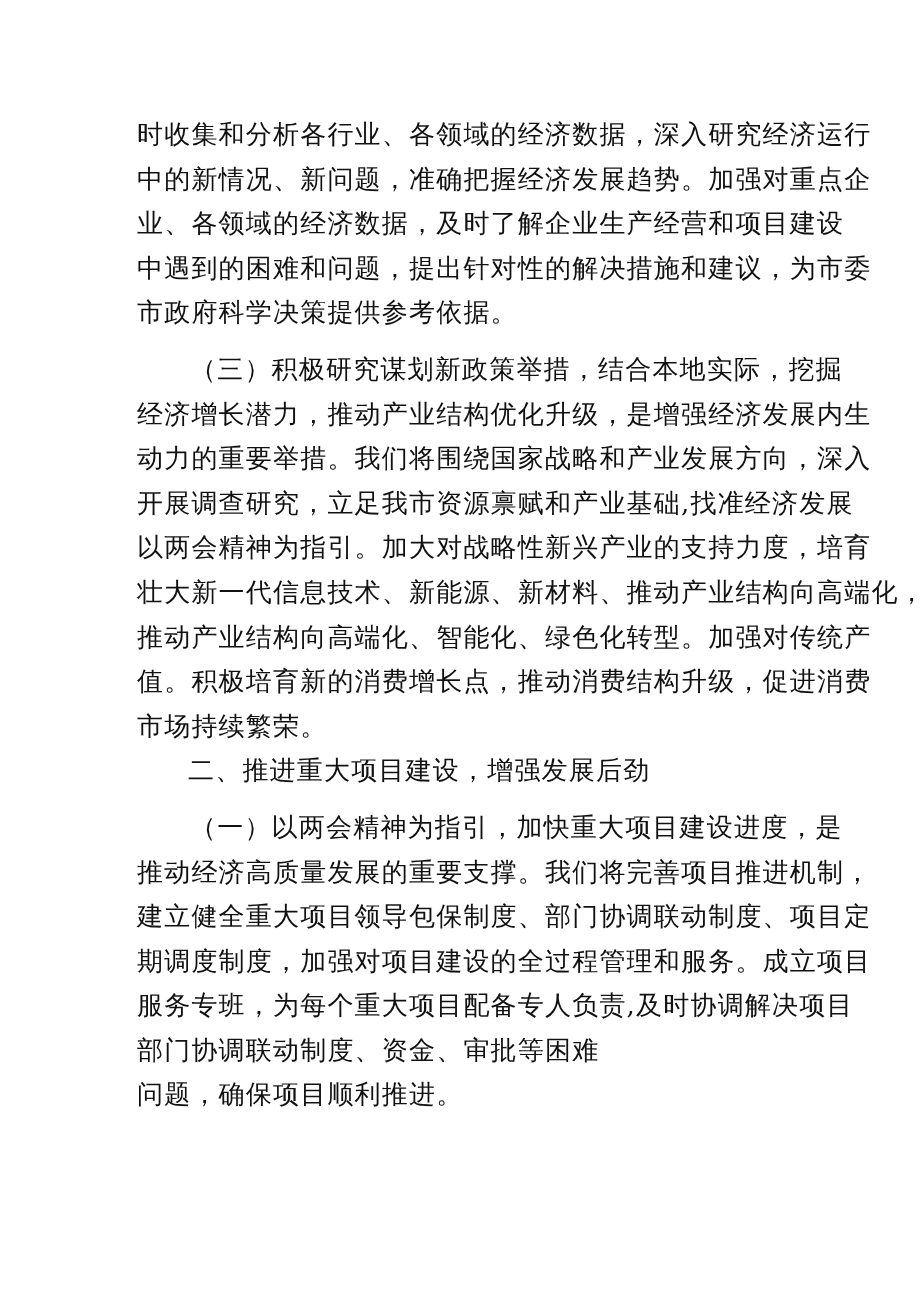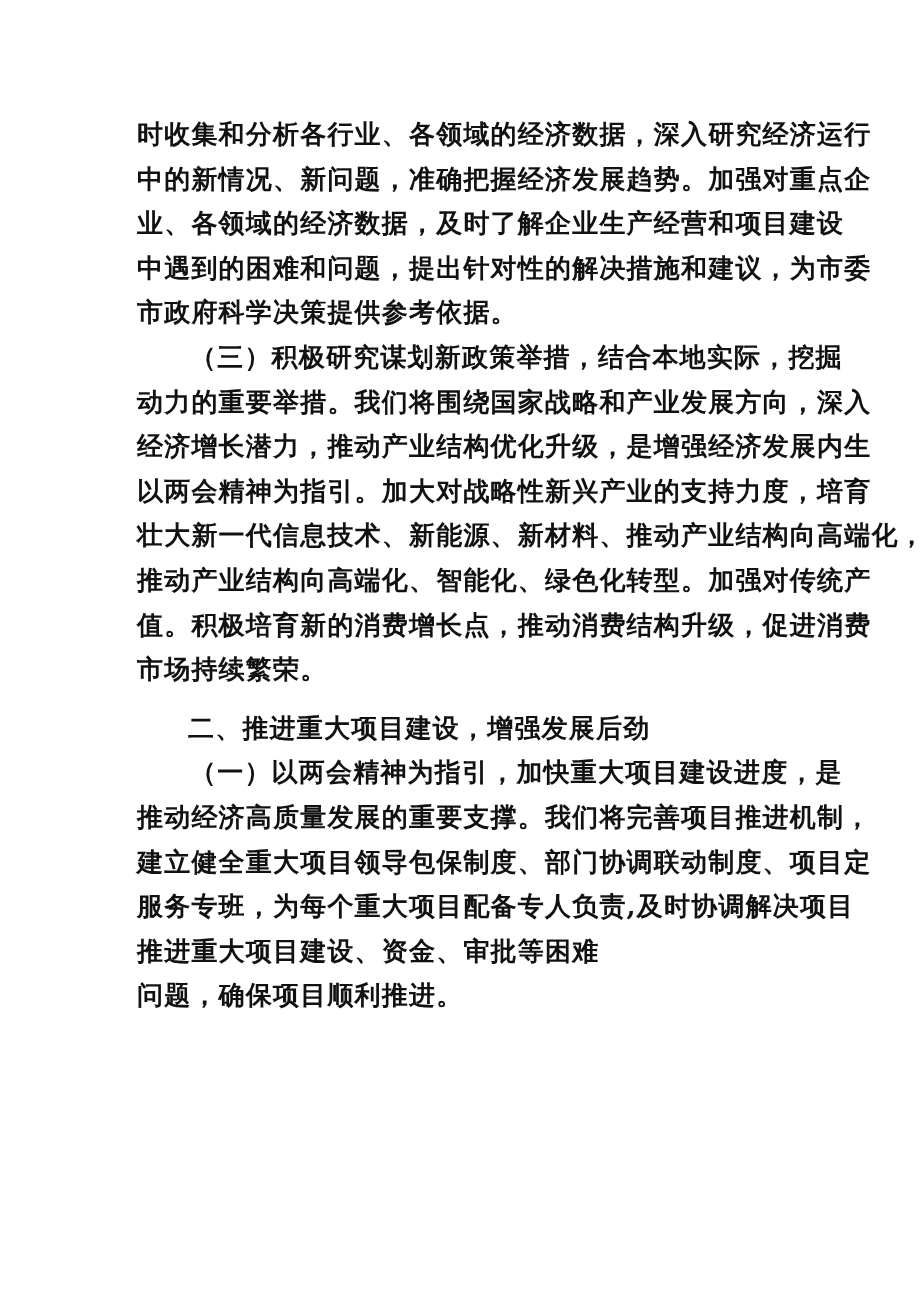--- a/index.html
+++ b/index.html
@@ -21,66 +21,67 @@
     top: 112px;
     width: 656px;
   }
   .para {
     margin: 0;
     font-size: 26px;
     line-height: 44.6px;
     letter-spacing: 1.2px;
     text-align: justify;
     text-justify: inter-ideograph;
-    font-weight: bold;
   }
   .line {
     display: block;
     white-space: nowrap;
     height: 44.6px;
   }
   .indent {
     padding-left: 53px;
+    margin-top: 12px;
   }
   .heading-indent {
     padding-left: 51px;
-    margin-top: 14px;
   }
 </style>
 </head>
 <body>
 
 <div class="page">
 
   <div class="para">
     <span class="line">时收集和分析各行业、各领域的经济数据，深入研究经济运行</span>
     <span class="line">中的新情况、新问题，准确把握经济发展趋势。加强对重点企</span>
     <span class="line">业、各领域的经济数据，及时了解企业生产经营和项目建设</span>
     <span class="line">中遇到的困难和问题，提出针对性的解决措施和建议，为市委</span>
     <span class="line">市政府科学决策提供参考依据。</span>
   </div>
 
   <div class="para">
     <span class="line indent">（三）积极研究谋划新政策举措，结合本地实际，挖掘</span>
+    <span class="line">经济增长潜力，推动产业结构优化升级，是增强经济发展内生</span>
     <span class="line">动力的重要举措。我们将围绕国家战略和产业发展方向，深入</span>
-    <span class="line">经济增长潜力，推动产业结构优化升级，是增强经济发展内生</span>
+    <span class="line">开展调查研究，立足我市资源禀赋和产业基础,找准经济发展</span>
     <span class="line">以两会精神为指引。加大对战略性新兴产业的支持力度，培育</span>
     <span class="line">壮大新一代信息技术、新能源、新材料、推动产业结构向高端化，</span>
     <span class="line">推动产业结构向高端化、智能化、绿色化转型。加强对传统产</span>
     <span class="line">值。积极培育新的消费增长点，推动消费结构升级，促进消费</span>
     <span class="line">市场持续繁荣。</span>
   </div>
 
   <div class="para">
     <span class="line heading-indent">二、推进重大项目建设，增强发展后劲</span>
   </div>
 
   <div class="para">
     <span class="line indent">（一）以两会精神为指引，加快重大项目建设进度，是</span>
     <span class="line">推动经济高质量发展的重要支撑。我们将完善项目推进机制，</span>
     <span class="line">建立健全重大项目领导包保制度、部门协调联动制度、项目定</span>
+    <span class="line">期调度制度，加强对项目建设的全过程管理和服务。成立项目</span>
     <span class="line">服务专班，为每个重大项目配备专人负责,及时协调解决项目</span>
-    <span class="line">推进重大项目建设、资金、审批等困难</span>
+    <span class="line">部门协调联动制度、资金、审批等困难</span>
     <span class="line">问题，确保项目顺利推进。</span>
   </div>
 
 
 </div>
 
 </body></html>

